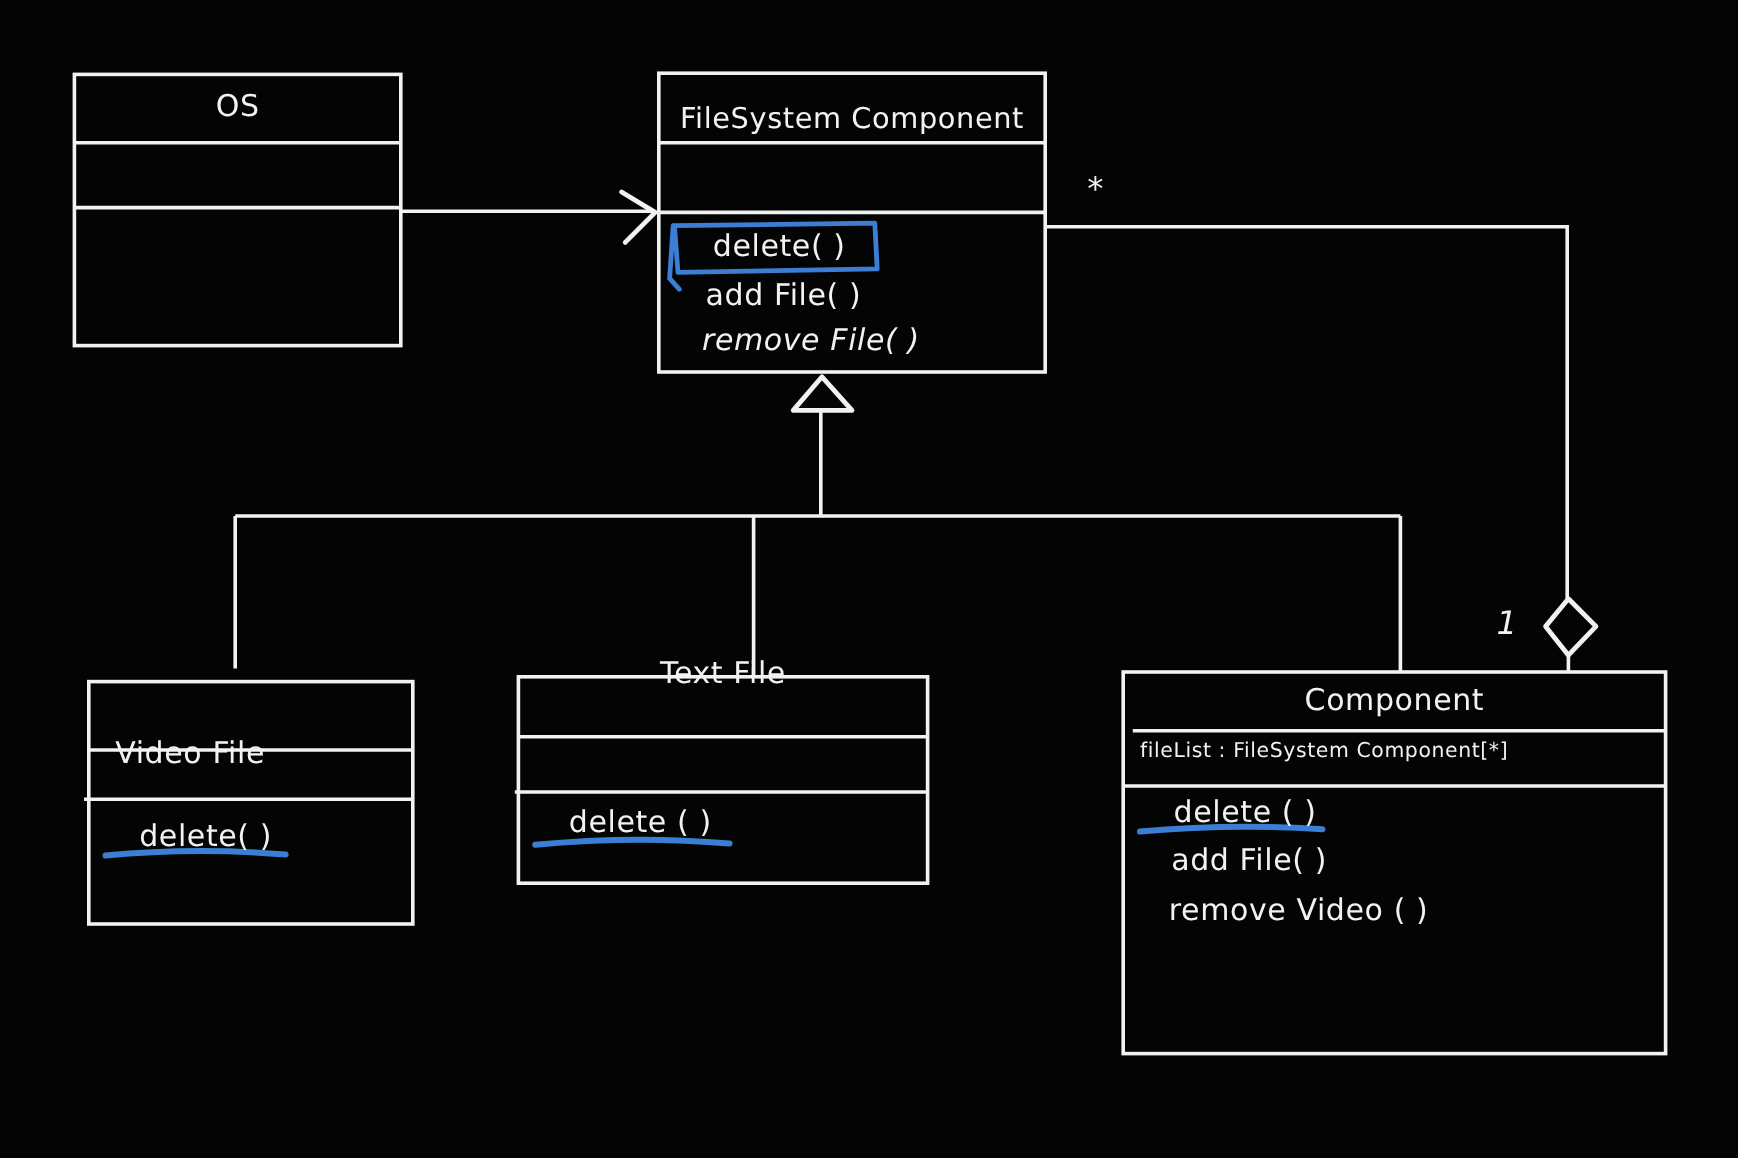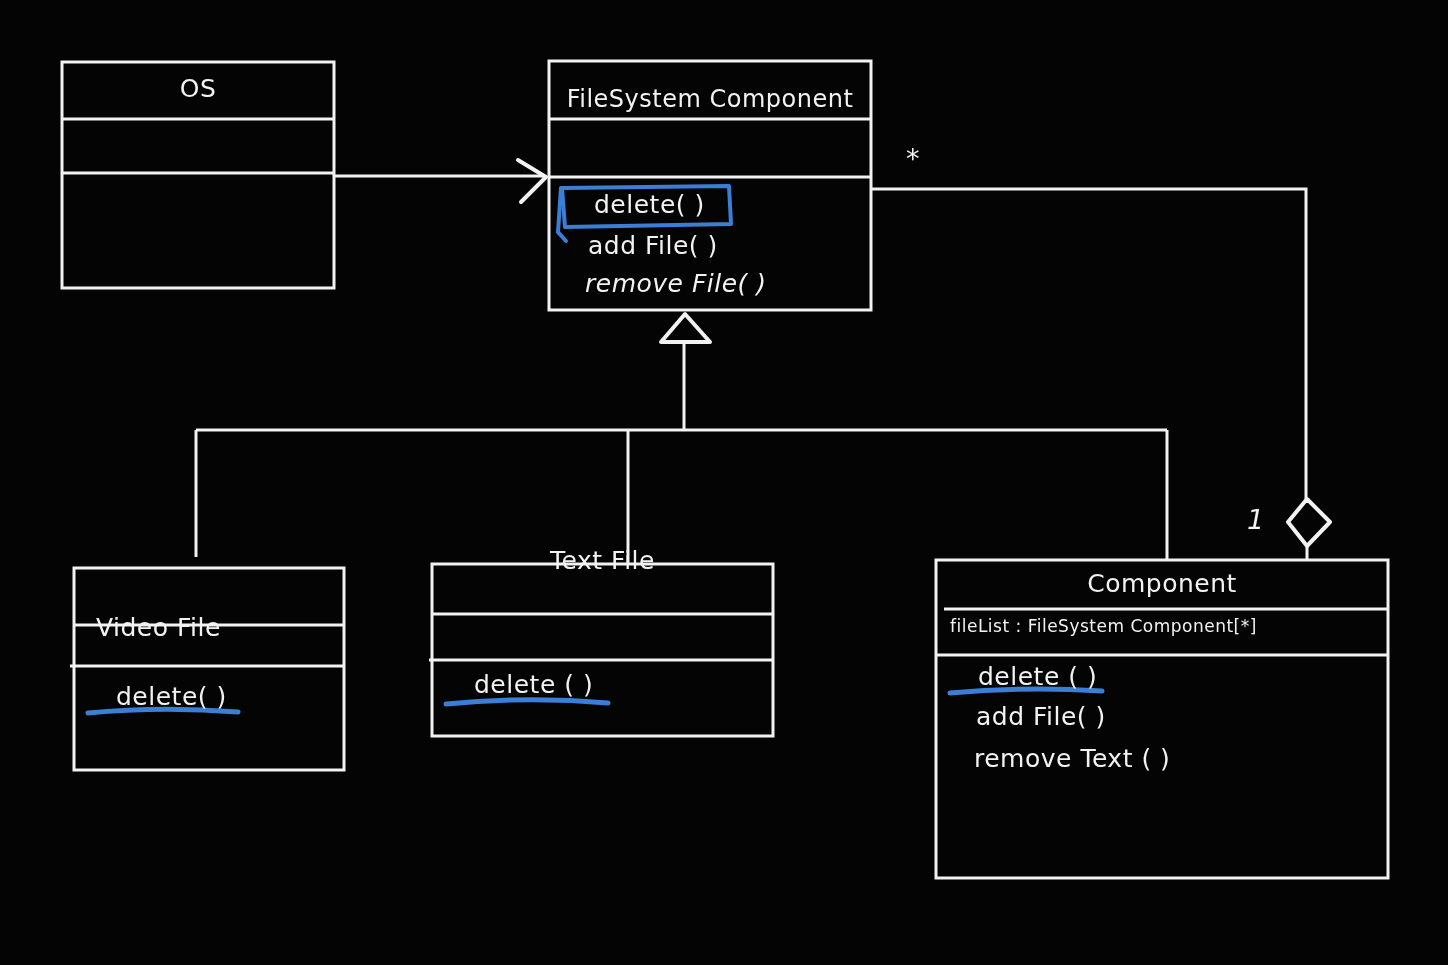--- a/index.html
+++ b/index.html
@@ -144,15 +144,15 @@
     <div class="label cls-title" style="top:10px;">Text File</div>
   </div>
   <div class="label cls-member" style="left:446px; top:670px;">delete ( )</div>
 
   <div class="cls-box" style="left:936px; top:560px; width:452px; height:49px;">
     <div class="label cls-title" style="top:9px;">Component</div>
   </div>
   <div class="label" style="left:950px; top:616px; font-size:17px;">fileList : FileSystem Component[*]</div>
   <div class="label cls-member" style="left:950px; top:662px;">delete ( )</div>
   <div class="label cls-member" style="left:948px; top:702px;">add File( )</div>
-  <div class="label cls-member" style="left:946px; top:744px;">remove Text ( )</div>
+  <div class="label cls-member" style="left:946px; top:744px;">remove Video ( )</div>
 
 </div>
 
 </body></html>

